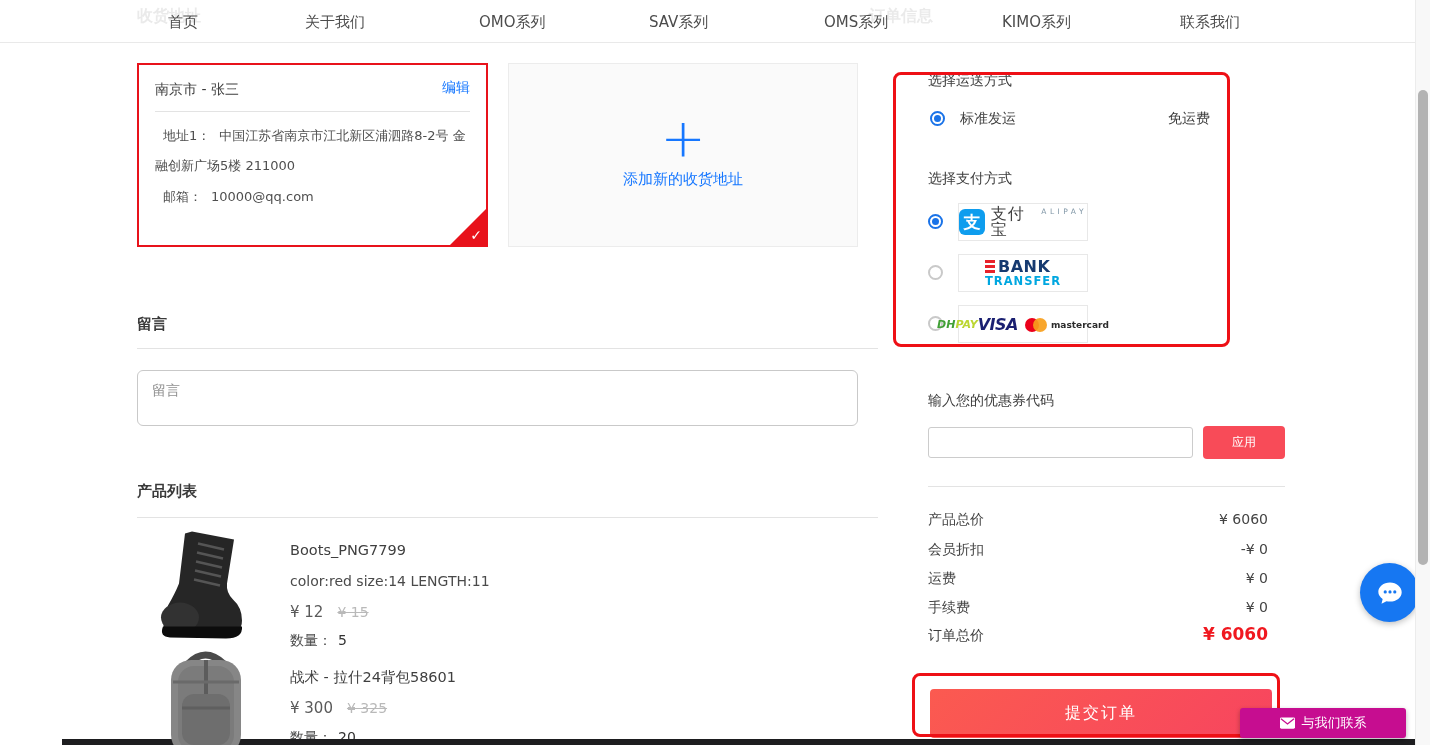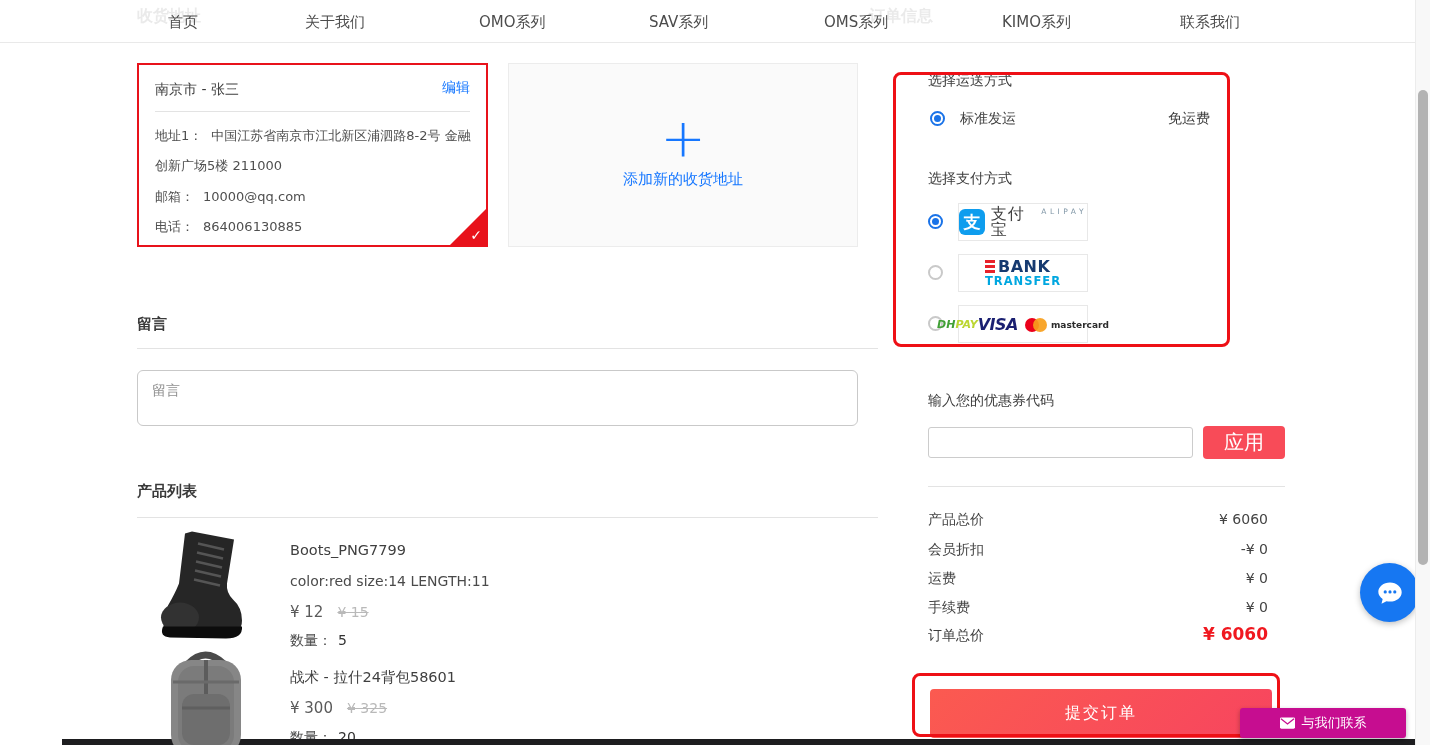--- a/index.html
+++ b/index.html
@@ -16,21 +16,21 @@
   .nav-item { position:absolute; top:13px; font-size:15px; color:#4c4c4c; cursor:pointer; white-space:nowrap; }
 
   
   .addr-card { position:absolute; left:137px; top:63px; width:351px; height:184px;
                border:2px solid #e8121b; background:#fff; z-index:2; }
   .addr-head { position:absolute; left:16px; right:16px; top:14px; height:24px; }
   .addr-title { font-size:14px; color:#3c3c3c; }
   .addr-edit { position:absolute; right:0; top:0; font-size:14px; color:#1677ff; cursor:pointer; }
   .addr-div { position:absolute; left:16px; right:16px; top:46px; border-top:1px solid #e3e3e3; }
   .addr-line { position:absolute; left:16px; right:14px; font-size:13px; color:#4f4f4f; line-height:30px; }
-  .addr-line .lbl { margin-right:9px; }
+  .addr-line .lbl { margin-right:9px;margin-left:8px; }
   #addr-line1 { top:56px; }
   #addr-email { top:117px; }
   #addr-phone { top:147px; }
   .addr-corner { position:absolute; right:-1px; bottom:-1px; width:0; height:0;
                  border-left:38px solid transparent; border-bottom:38px solid #e8121b; }
   .addr-check { position:absolute; right:4px; bottom:2px; color:#fff; font-size:14px; font-weight:700; }
 
   
   .add-card { position:absolute; left:508px; top:63px; width:350px; height:184px;
               background:#fafafa; border:1px solid #ececec; z-index:2; text-align:center; cursor:pointer; }
@@ -109,21 +109,21 @@
   .mc-red { left:0; background:#eb001b; }
   .mc-org { left:8px; background:#f79e1b; opacity:0.92; }
   .mc-word { font-size:9px; font-weight:600; color:#2b2b2b; }
 
   
   #coupon-label { top:392px; }
   .coupon-input { position:absolute; left:928px; top:427px; width:265px; height:31px;
                   border:1px solid #ccc; border-radius:3px; padding:0 10px; font-size:14px;
                   font-family:inherit; color:#333; outline:none; z-index:3; background:#fff; }
   .apply-btn { position:absolute; left:1203px; top:426px; width:82px; height:33px;
-               background:#f84b58; color:#fff; font-size:20px; border:none; border-radius:4px;
+               background:#f84b58; color:#fff; font-size:12px; border:none; border-radius:4px;
                cursor:pointer; z-index:3; font-family:inherit; }
   #coupon-div { position:absolute; left:928px; top:486px; width:357px; border-top:1px solid #e3e3e3; }
 
   
   .sum-row { position:absolute; left:928px; width:340px; height:20px; font-size:14px; color:#444; z-index:3; }
   .sum-row .v { position:absolute; right:0; top:0; }
   #sum-0 { top:511px; } #sum-1 { top:541px; } #sum-2 { top:570px; } #sum-3 { top:599px; }
   .sum-total { position:absolute; left:928px; top:627px; width:340px; font-size:14px; color:#3d3d3d; z-index:3; }
   .sum-total .v { position:absolute; right:0; top:-3px; font-size:17px; font-weight:700; color:#f0181f; }
 
@@ -168,23 +168,20 @@
     <div class="addr-head">
       <span class="addr-title">南京市 - 张三</span>
       <span class="addr-edit">编辑</span>
     </div>
     <div class="addr-div"></div>
     <div class="addr-line" id="addr-line1">
       <span class="lbl">地址1：</span><span>中国江苏省南京市江北新区浦泗路8-2号 金融创新广场5楼 211000</span>
     </div>
     <div class="addr-line" id="addr-email">
       <span class="lbl">邮箱：</span><span>10000@qq.com</span>
-    </div>
-    <div class="addr-line" id="addr-phone">
-      <span class="lbl">电话：</span><span>864006130885</span>
     </div>
     <div class="addr-corner"></div>
     <span class="addr-check">✓</span>
   </div>
 
   <div class="add-card">
     <span class="add-plus">+</span>
     <span class="add-label">添加新的收货地址</span>
   </div>
 

